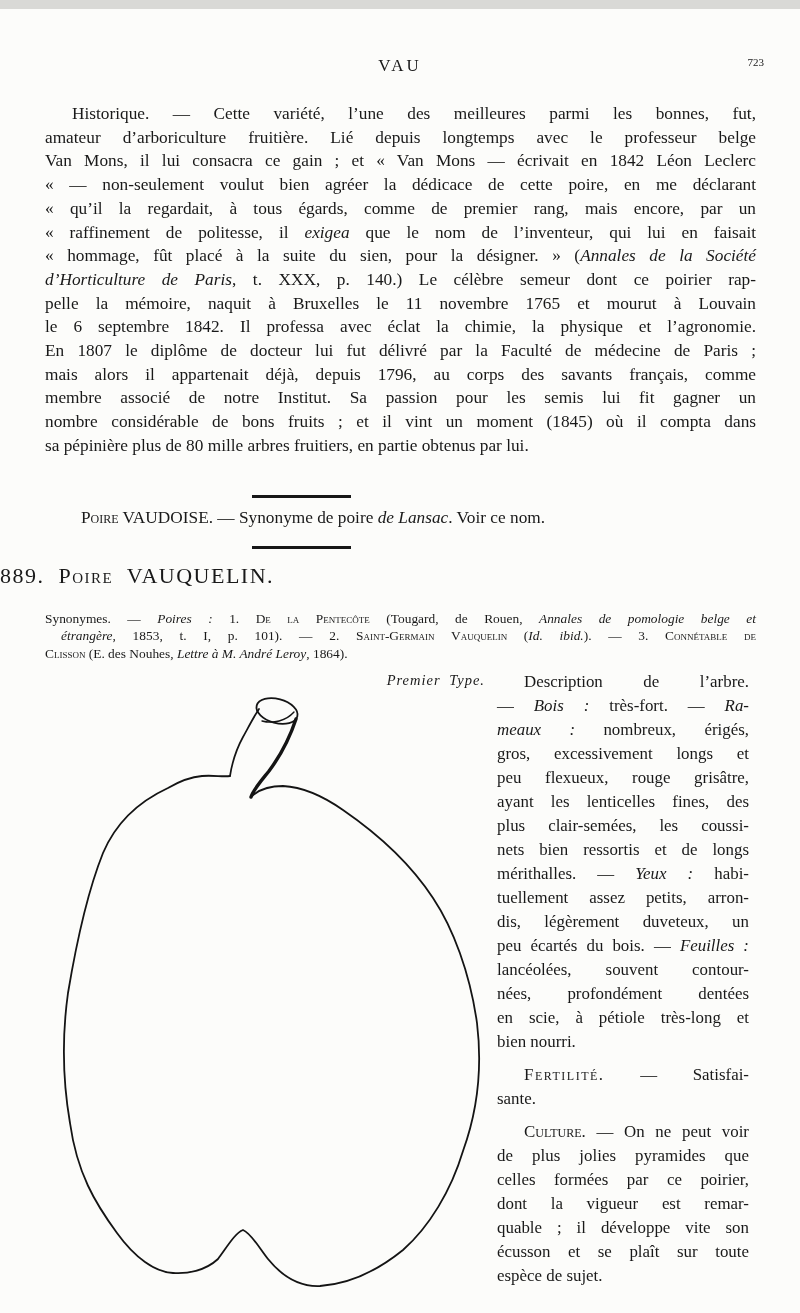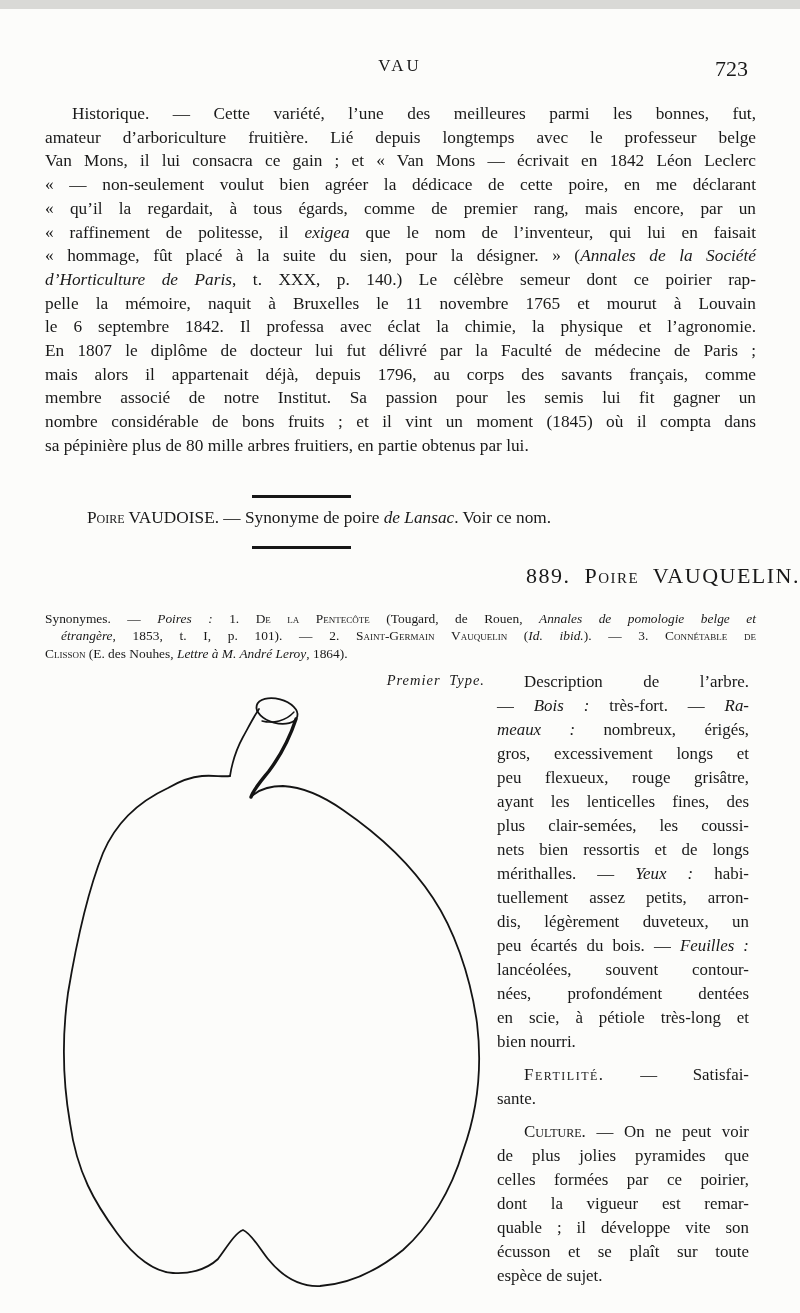--- a/index.html
+++ b/index.html
@@ -14,34 +14,34 @@
   .line.ind1{text-indent:27px;}
   .line.ind2{padding-left:16px;}
   span.b{font-weight:normal;}
   span.i{font-style:italic;}
   span.sc{font-variant:small-caps;}
   span.sp{letter-spacing:1.5px;}
   .running-title{
     position:absolute;left:0;right:0;top:47px;text-align:center;
     font-size:17px;letter-spacing:3px;
   }
-  .page-number{position:absolute;top:47px;right:52px;font-size:22px;}
+  .page-number{position:absolute;top:47px;right:36px;font-size:11px;}
   .historique{
     position:absolute;left:45px;top:93px;width:711px;
     font-size:17.3px;line-height:23.7px;
   }
   .rule{position:absolute;left:252px;width:99px;height:3px;background:#171717;}
   .rule1{top:486px;}
   .rule2{top:537px;}
   .vaudoise{
-    position:absolute;left:60px;top:499px;width:711px;
+    position:absolute;left:54px;top:499px;width:711px;
     font-size:17.3px;text-indent:27px;
   }
   .heading889{
-    position:absolute;left:0;right:0;top:554px;margin:0;text-align:right;
+    position:absolute;left:0;right:0;top:554px;margin:0;text-align:left;
     font-size:22px;font-weight:normal;letter-spacing:1.5px;word-spacing:7px;
   }
   .synonymes{
     position:absolute;left:45px;top:601px;width:711px;
     font-size:13.4px;line-height:17.4px;
   }
   .fig-caption{
     position:absolute;left:55px;top:663px;width:430px;text-align:right;
     font-style:italic;font-size:14.5px;letter-spacing:1px;word-spacing:4px;
   }

